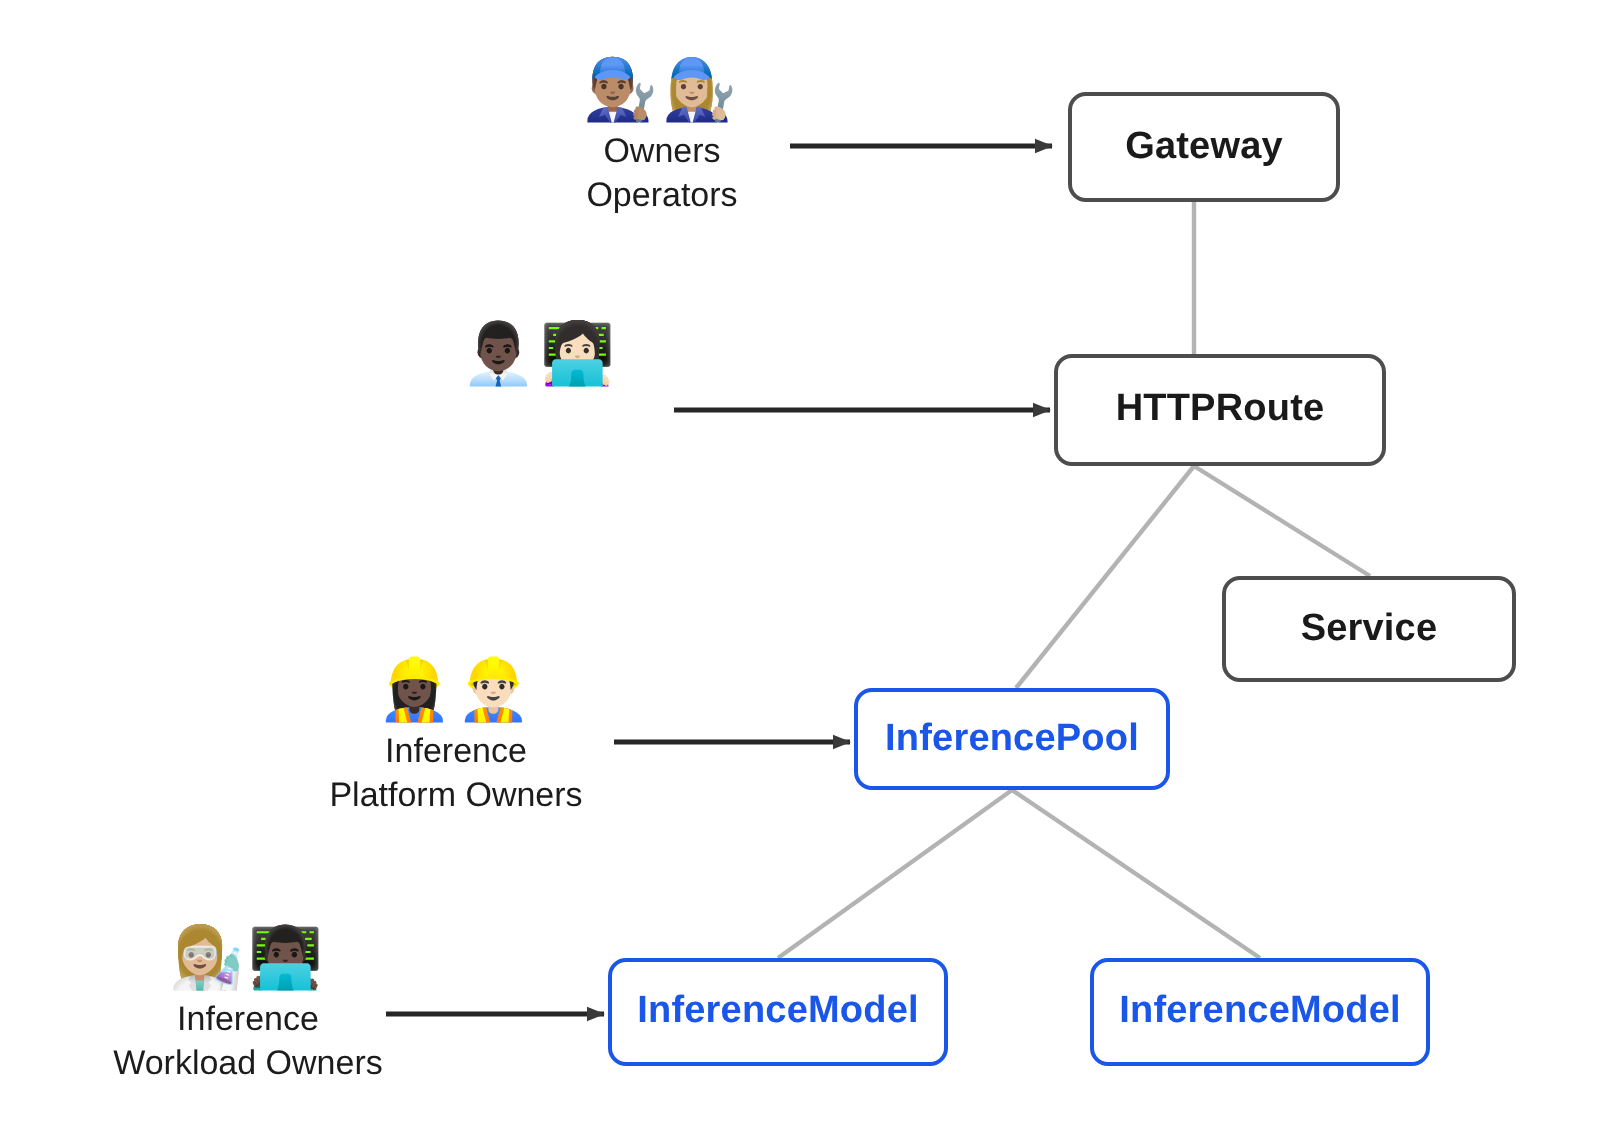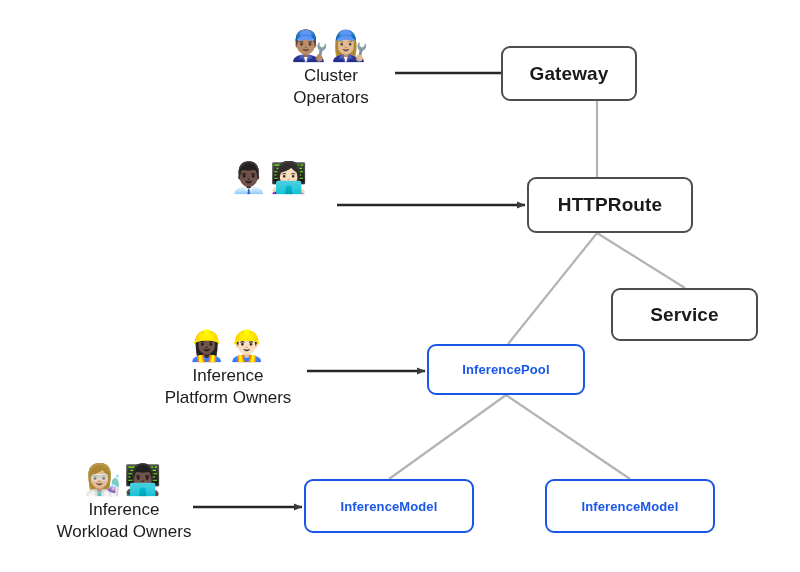--- a/index.html
+++ b/index.html
@@ -44,21 +44,21 @@
     font-weight: bold;
     font-size: 19px;
     letter-spacing: 0.1px;
   }
   .node-blue {
     border: 2.6px solid #1a56e8;
   }
   .node-blue .node-label {
     color: #1a56e8;
     font-weight: bold;
-    font-size: 13px;
+    font-size: 19px;
     letter-spacing: 0.1px;
   }
   .persona {
     position: absolute;
     display: flex;
     flex-direction: column;
     align-items: center;
     width: 230px;
   }
   .persona-emojis {
@@ -96,41 +96,41 @@
     <line x1="506" y1="395" x2="630" y2="479" stroke="#b3b3b3" stroke-width="2.2"></line>
 
     <line x1="395" y1="73" x2="526" y2="73" stroke="#262626" stroke-width="2.4" marker-end="url(#arrowhead)"></line>
     <line x1="337" y1="205" x2="525" y2="205" stroke="#262626" stroke-width="2.4" marker-end="url(#arrowhead)"></line>
     <line x1="307" y1="371" x2="425" y2="371" stroke="#262626" stroke-width="2.4" marker-end="url(#arrowhead)"></line>
     <line x1="193" y1="507" x2="302" y2="507" stroke="#262626" stroke-width="2.4" marker-end="url(#arrowhead)"></line>
   </svg>
 
   <div class="persona" style="left:216px; top:30px;">
     <div class="persona-emojis">👨🏽‍🔧👩🏼‍🔧</div>
-    <div class="persona-caption">Cluster
+    <div class="persona-caption">Owners
 Operators</div>
   </div>
 
   <div class="persona" style="left:155px; top:162px;">
     <div class="persona-emojis">👨🏿‍💼👩🏻‍💻</div>
   </div>
 
   <div class="persona" style="left:113px; top:330px;">
     <div class="persona-emojis">👷🏿‍♀️👷🏻‍♂️</div>
     <div class="persona-caption">Inference
 Platform Owners</div>
   </div>
 
   <div class="persona" style="left:9px; top:464px;">
     <div class="persona-emojis">👩🏼‍🔬👨🏿‍💻</div>
     <div class="persona-caption">Inference
 Workload Owners</div>
   </div>
 
-  <div class="node node-std" style="left:501px; top:46px; width:136px; height:55px;">
+  <div class="node node-std" style="left:534px; top:46px; width:136px; height:55px;">
     <span class="node-label">Gateway</span>
   </div>
 
   <div class="node node-std" style="left:527px; top:177px; width:166px; height:56px;">
     <span class="node-label">HTTPRoute</span>
   </div>
 
   <div class="node node-std" style="left:611px; top:288px; width:147px; height:53px;">
     <span class="node-label">Service</span>
   </div>

